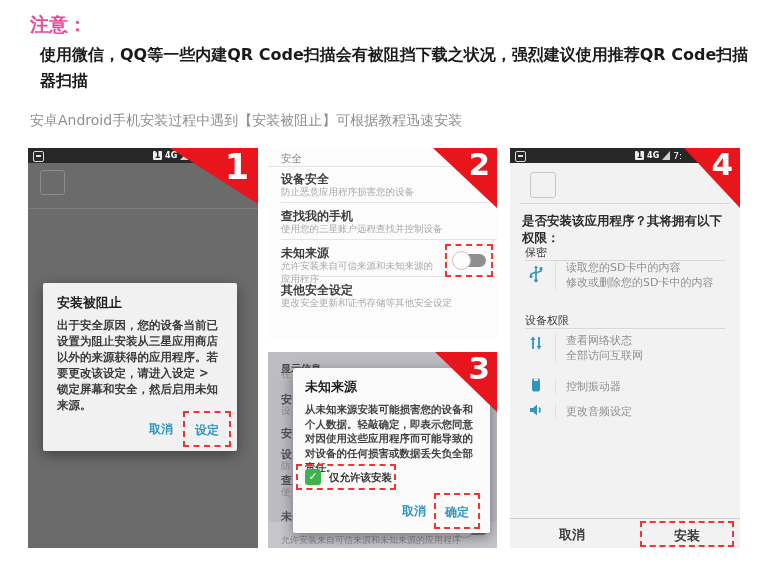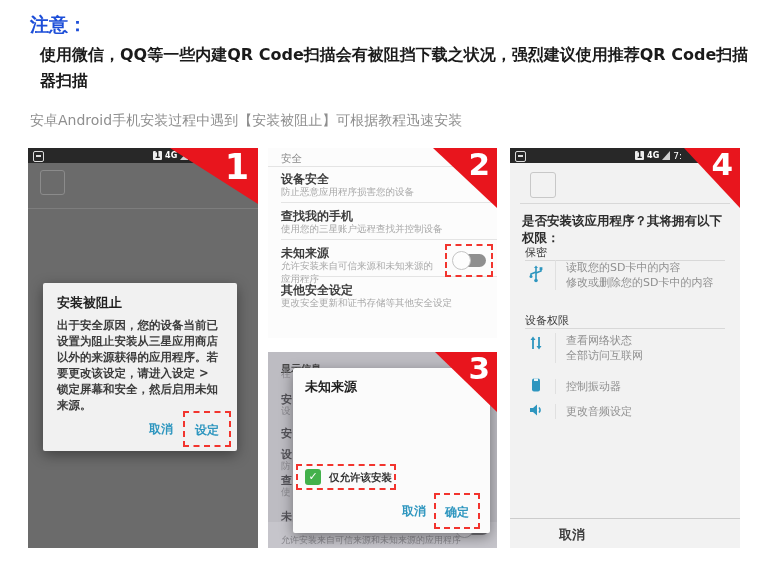--- a/index.html
+++ b/index.html
@@ -1,20 +1,20 @@
 <!DOCTYPE html>
 <html><head>
 <meta charset="utf-8">
 <style>
   html,body{margin:0;padding:0;background:#fff;}
   body{font-family:"DejaVu Sans","Liberation Sans",sans-serif;}
   #stage{position:relative;width:767px;height:570px;background:#fff;overflow:hidden;}
 
   
-  .notice{position:absolute;left:30px;top:12px;font-size:19px;font-weight:bold;color:#1d4ed8;}
+  .notice{position:absolute;left:30px;top:12px;font-size:19px;font-weight:bold;color:#ec4899;}
   .warning{position:absolute;left:40px;top:42px;width:716px;font-size:16px;font-weight:bold;color:#1a1a1a;line-height:26px;}
   .subtitle{position:absolute;left:30px;top:112px;width:716px;font-size:14px;color:#8f8f8f;}
 
   
   .panel{position:absolute;overflow:hidden;}
   #p1{left:28px;top:148px;width:230px;height:400px;background:#6b6b6b;}
   #p2{left:268px;top:148px;width:229px;height:190px;background:#fcfcfc;}
   #p3{left:268px;top:352px;width:229px;height:196px;background:#bdbcc2;}
   #p4{left:510px;top:148px;width:230px;height:400px;background:#f2f2f2;}
 
@@ -165,20 +165,21 @@
     <div class="p3-bottom">
       <span class="txt">允许安装来自可信来源和未知来源的应用程序</span>
       <span class="toggle dim" style="position:absolute;right:8px;top:-4px;">
           <span class="track"></span>
           <span class="knob"></span>
         </span>
     </div>
 
     <div class="dlg" style="left:25px;top:16px;width:197px;height:165px;background:#fbfbfb;">
       <div class="dlg-title" style="left:12px;top:10px;">未知来源</div>
+      <div class="dlg-body" style="left:12px;top:34px;width:174px;font-size:10.5px;line-height:14.5px;font-weight:bold;color:#424242;">从未知来源安装可能损害您的设备和个人数据。轻敲确定，即表示您同意对因使用这些应用程序而可能导致的对设备的任何损害或数据丢失负全部责任。</div>
       <div class="hl" style="left:3px;top:96px;width:100px;height:26px;">
         <span class="cb" style="position:absolute;left:7px;top:3px;">✓</span>
         <span style="position:absolute;left:31px;top:5px;font-size:10.5px;font-weight:bold;color:#333;">仅允许该安装</span>
       </div>
       <div class="btnrow" style="right:10px;bottom:4px;gap:8px;">
         <span class="tbtn">取消</span>
         <span class="hl" style="position:relative;padding:6px 9px;"><span class="tbtn">确定</span></span>
       </div>
     </div>
 
@@ -265,19 +266,22 @@
             <path d="M12 6.5 A3.5 3.5 0 0 1 12 11.5" stroke="#2e96bf" stroke-width="1.6" fill="none"></path>
           </svg>
       </span>
       <div class="perm-text" style="top:256px;">
         <div>更改音频设定</div>
       </div>
     </div>
 
     <div class="hr" style="left:0;right:0;top:370px;background:#cccccc;"></div>
     <div class="p4-btn" style="left:22px;top:378px;width:80px;">取消</div>
+    <div class="hl" style="left:130px;top:373px;width:94px;height:26px;">
+      <div class="p4-btn" style="left:0;top:4px;width:90px;">安装</div>
+    </div>
 
     <div class="tri" style="width:56px;height:60px;">
       <span class="num">4</span>
     </div>
   </div>
 
 </div>
 
 </body></html>

